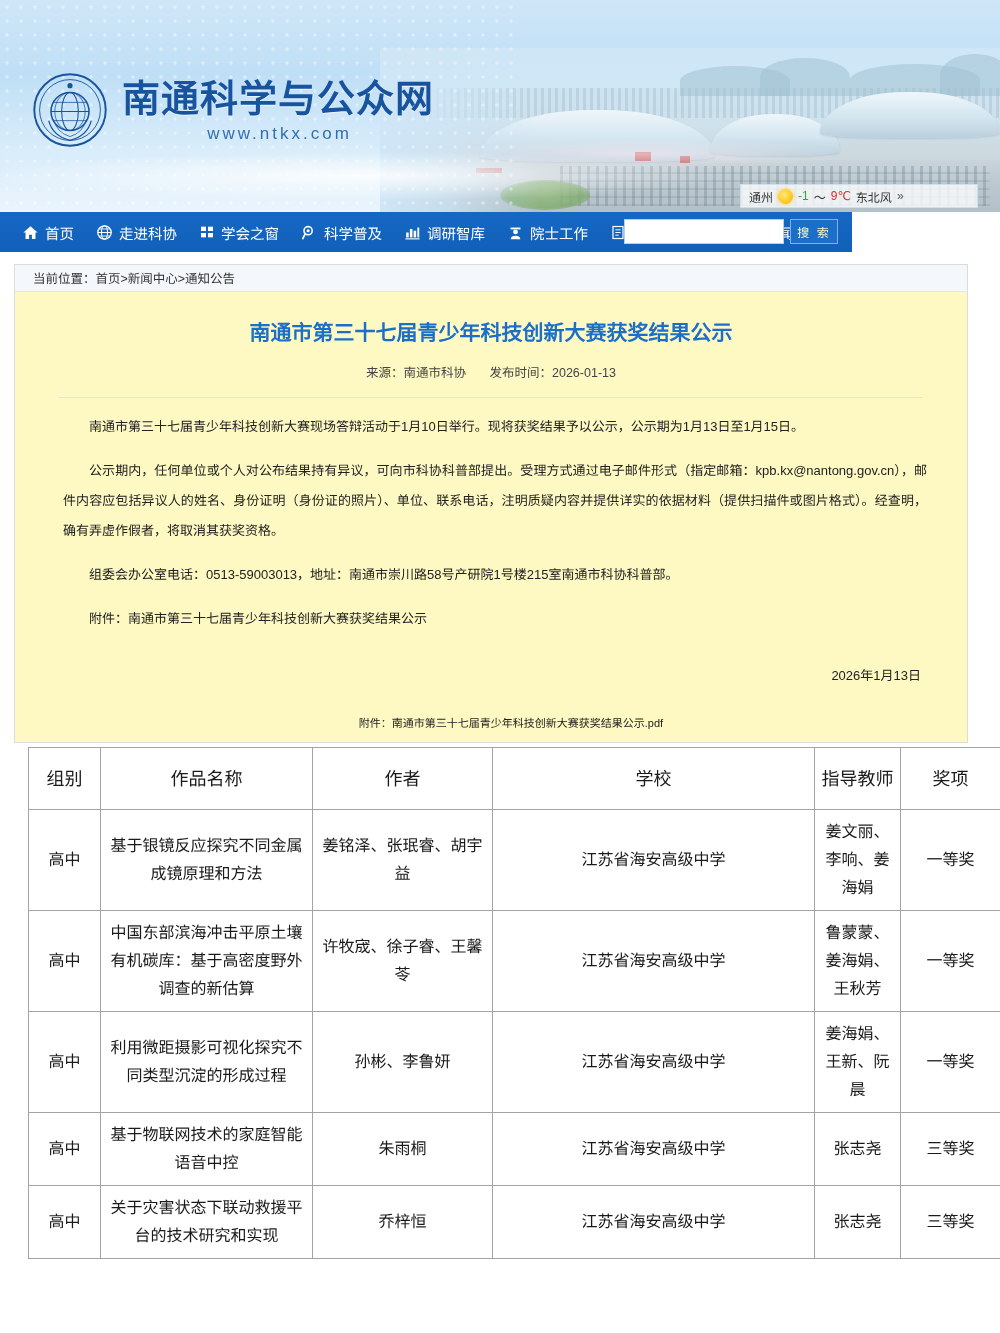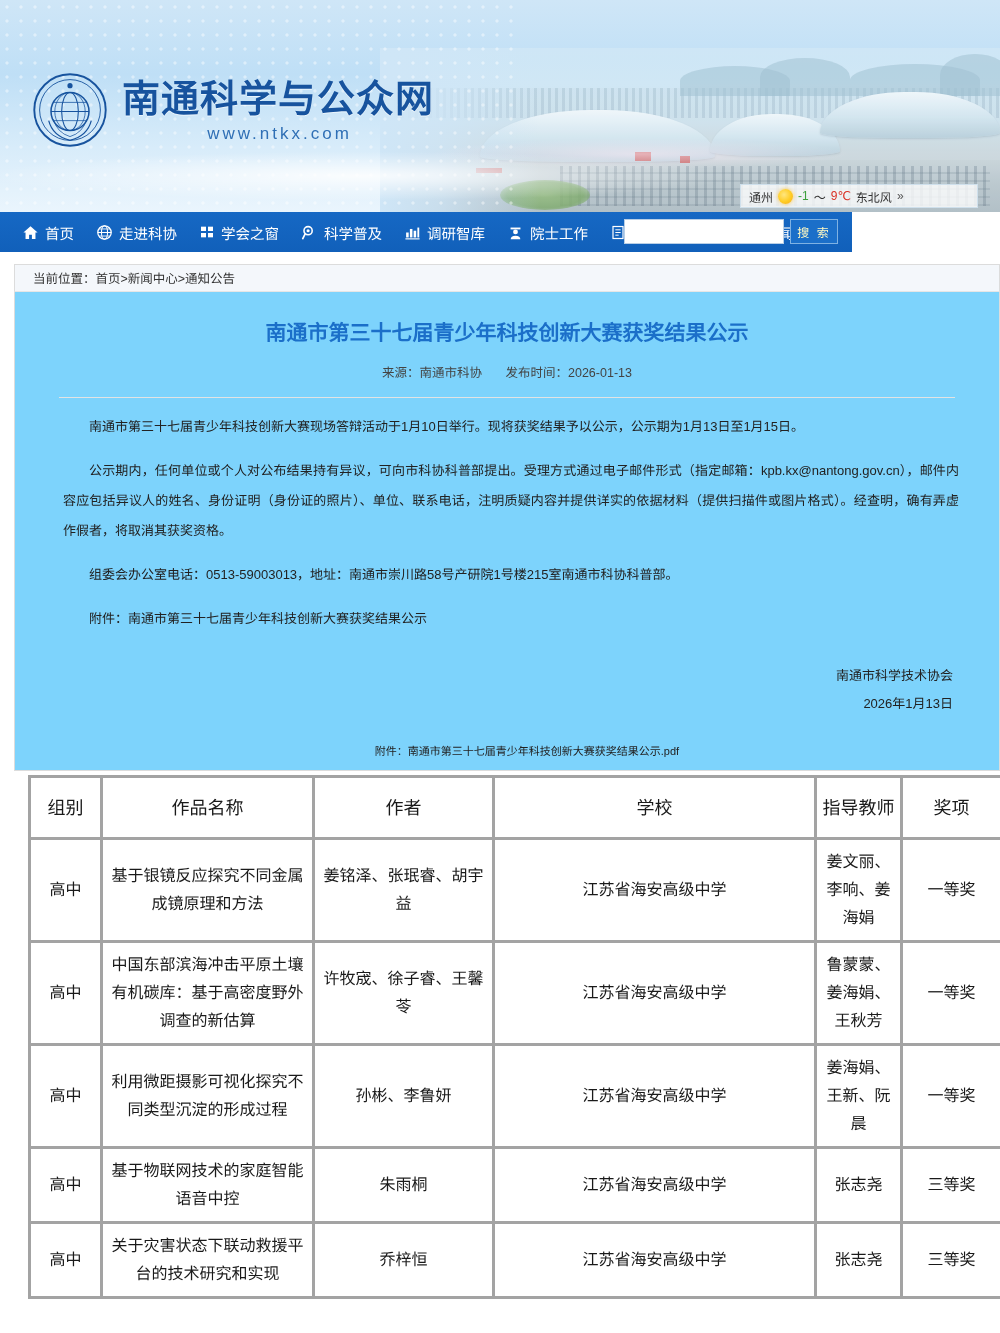--- a/index.html
+++ b/index.html
@@ -148,26 +148,26 @@
     margin-left:6px; width:48px; height:25px;
     background:#1b6fc9; border:1px solid #7fb2e3;
     color:#fef9c3; font-size:12px; letter-spacing:2px;
     cursor:pointer; padding:0;
     font-family:"Liberation Sans",sans-serif;
   }
 
   
   .page {
     width:1000px;
-    padding: 12px 0 0 14px;
+    padding: 12px 32px 0 14px;
   }
   .content-card {
     border:1px solid #dcdcdc;
     border-top:none;
-    background:#7dd3fc;
+    background:#fef9c3;
   }
   .crumb {
     height:28px; line-height:28px;
     background:#f4f7fb;
     border:1px solid #dcdcdc;
     border-bottom:1px solid #e6e6e6;
     padding-left:18px;
     font-size:12.5px; color:#333;
   }
   .art-title {
@@ -205,21 +205,21 @@
 
   
   .result-table {
     width:972px;
     margin: 4px 0 0 14px;
     border-collapse:collapse;
     table-layout:fixed;
     font-family:"DejaVu Serif","Liberation Serif",serif;
   }
   .result-table th, .result-table td {
-    border:3px solid #a3a3a3;
+    border:1px solid #a3a3a3;
     text-align:center;
     vertical-align:middle;
     color:#1a1a1a;
     padding:8px 4px;
     line-height:28px;
   }
   .result-table th { font-size:18px; font-weight:normal; height:62px; }
   .result-table td { font-size:16px; }
   .col-group  { width:72px; }
   .col-title  { width:212px; }
@@ -385,21 +385,20 @@
     <div class="meta-rule"></div>
 
     <div class="art-body">
       <p>南通市第三十七届青少年科技创新大赛现场答辩活动于1月10日举行。现将获奖结果予以公示，公示期为1月13日至1月15日。</p>
       <p>公示期内，任何单位或个人对公布结果持有异议，可向市科协科普部提出。受理方式通过电子邮件形式（指定邮箱：kpb.kx@nantong.gov.cn），邮件内容应包括异议人的姓名、身份证明（身份证的照片）、单位、联系电话，注明质疑内容并提供详实的依据材料（提供扫描件或图片格式）。经查明，确有弄虚作假者，将取消其获奖资格。</p>
       <p>组委会办公室电话：0513-59003013，地址：南通市崇川路58号产研院1号楼215室南通市科协科普部。</p>
       <p class="attach-line">附件：南通市第三十七届青少年科技创新大赛获奖结果公示</p>
     </div>
 
     <div class="sign">
-      <div>南通市科学技术协会</div>
       <div>2026年1月13日</div>
     </div>
 
     <div class="attach-file">
       <span>附件：南通市第三十七届青少年科技创新大赛获奖结果公示.pdf</span>
     </div>
   </div>
 
   <table class="result-table">
     <colgroup>

